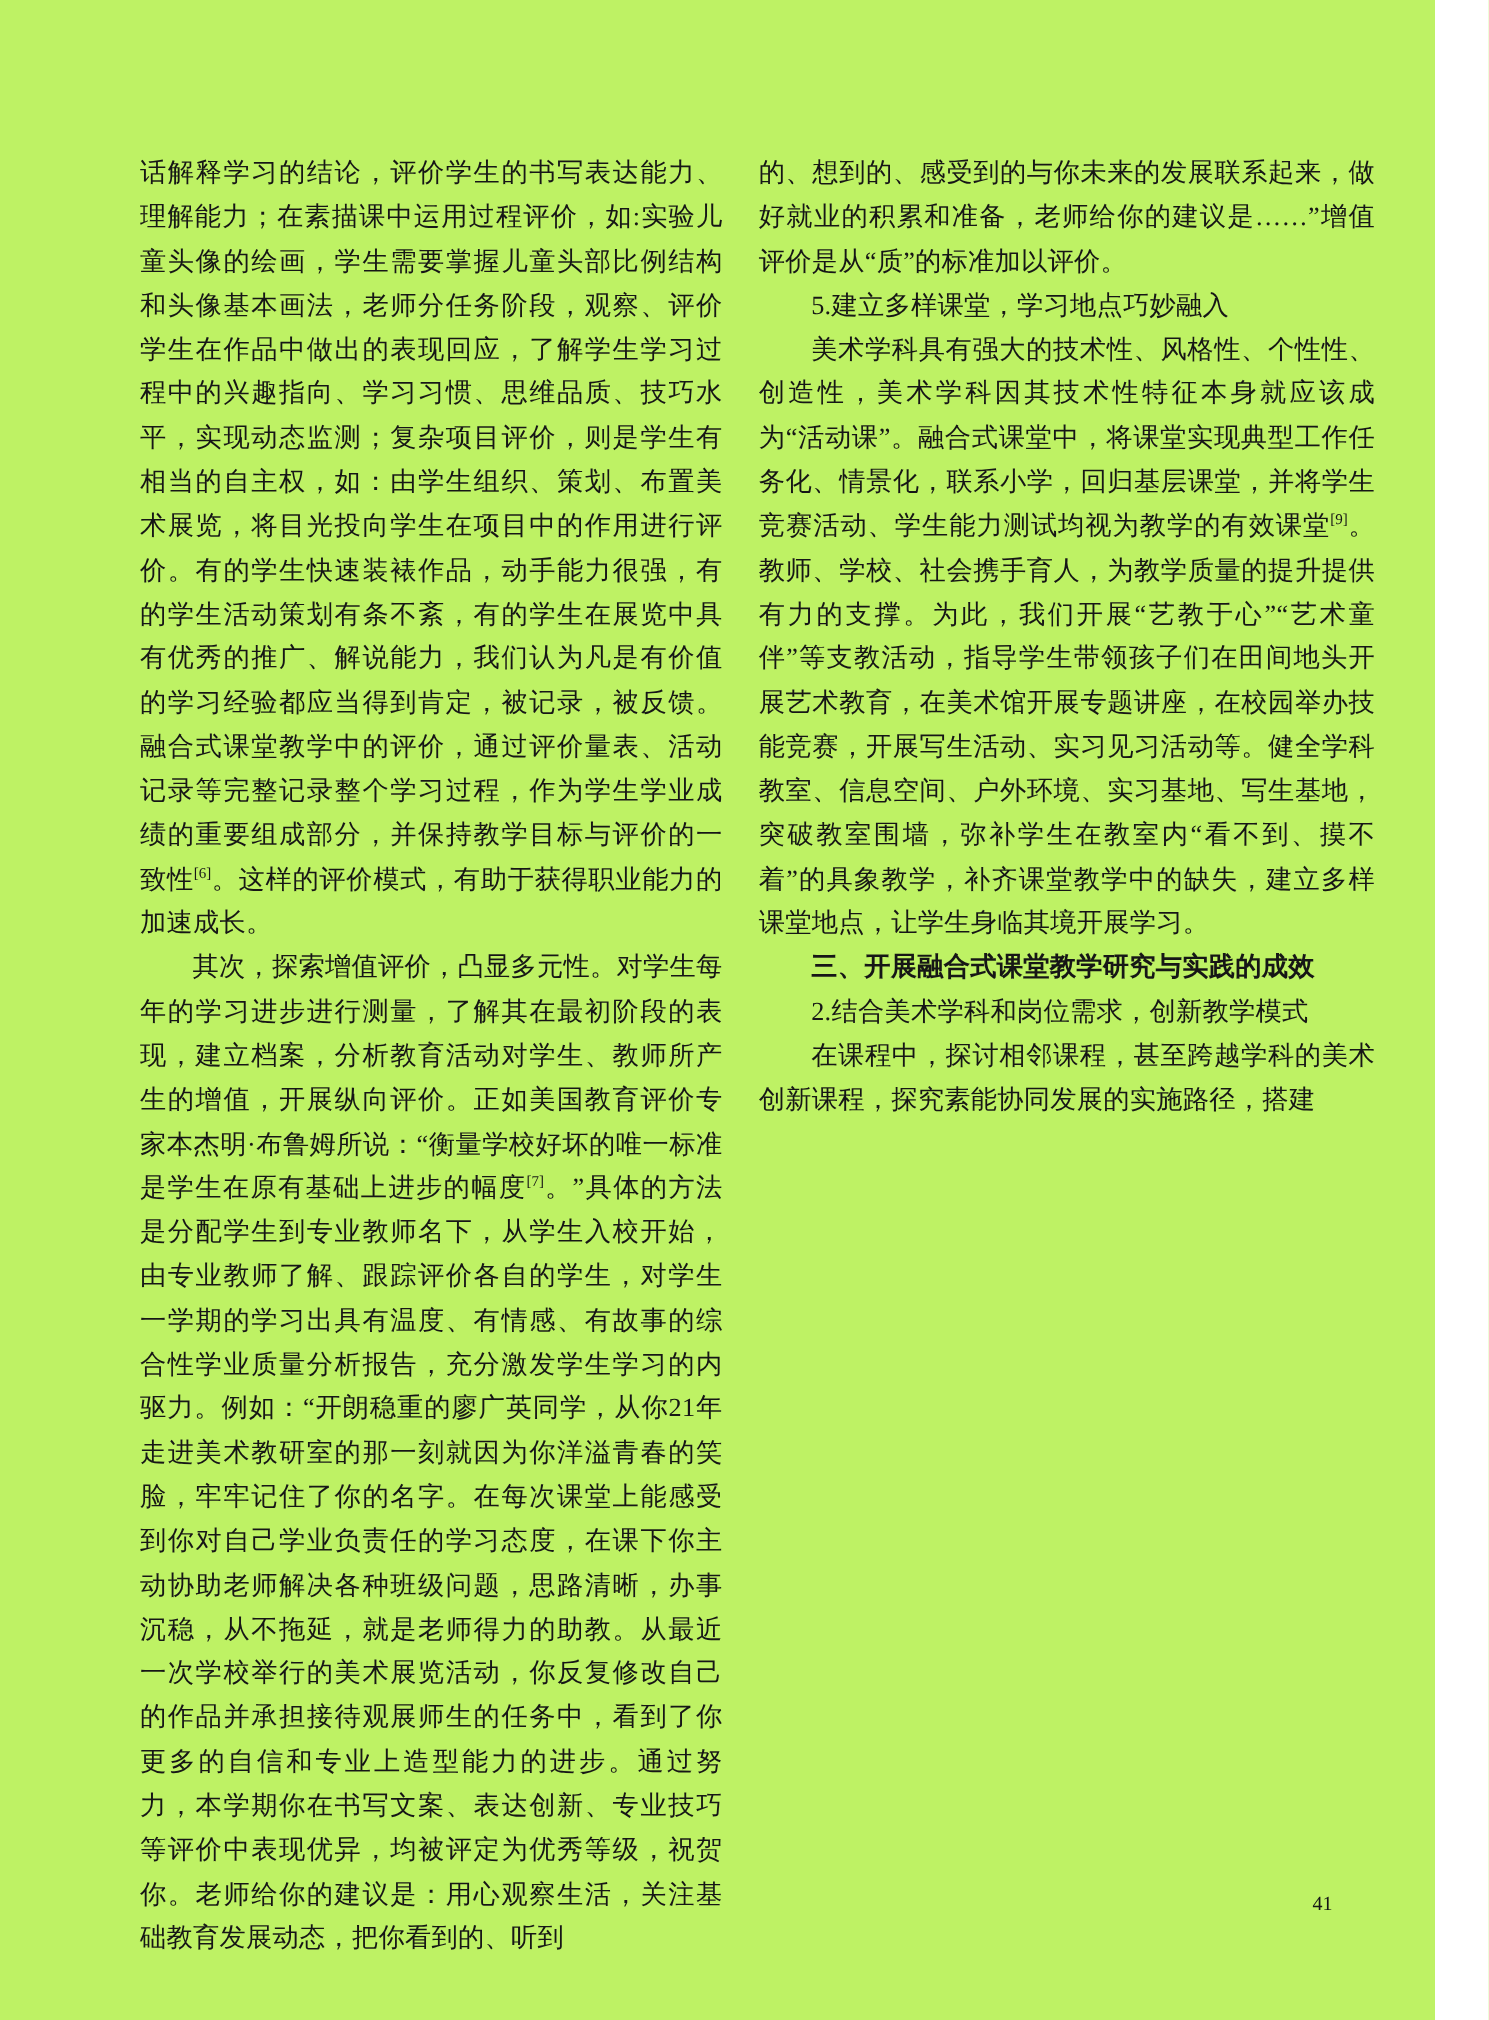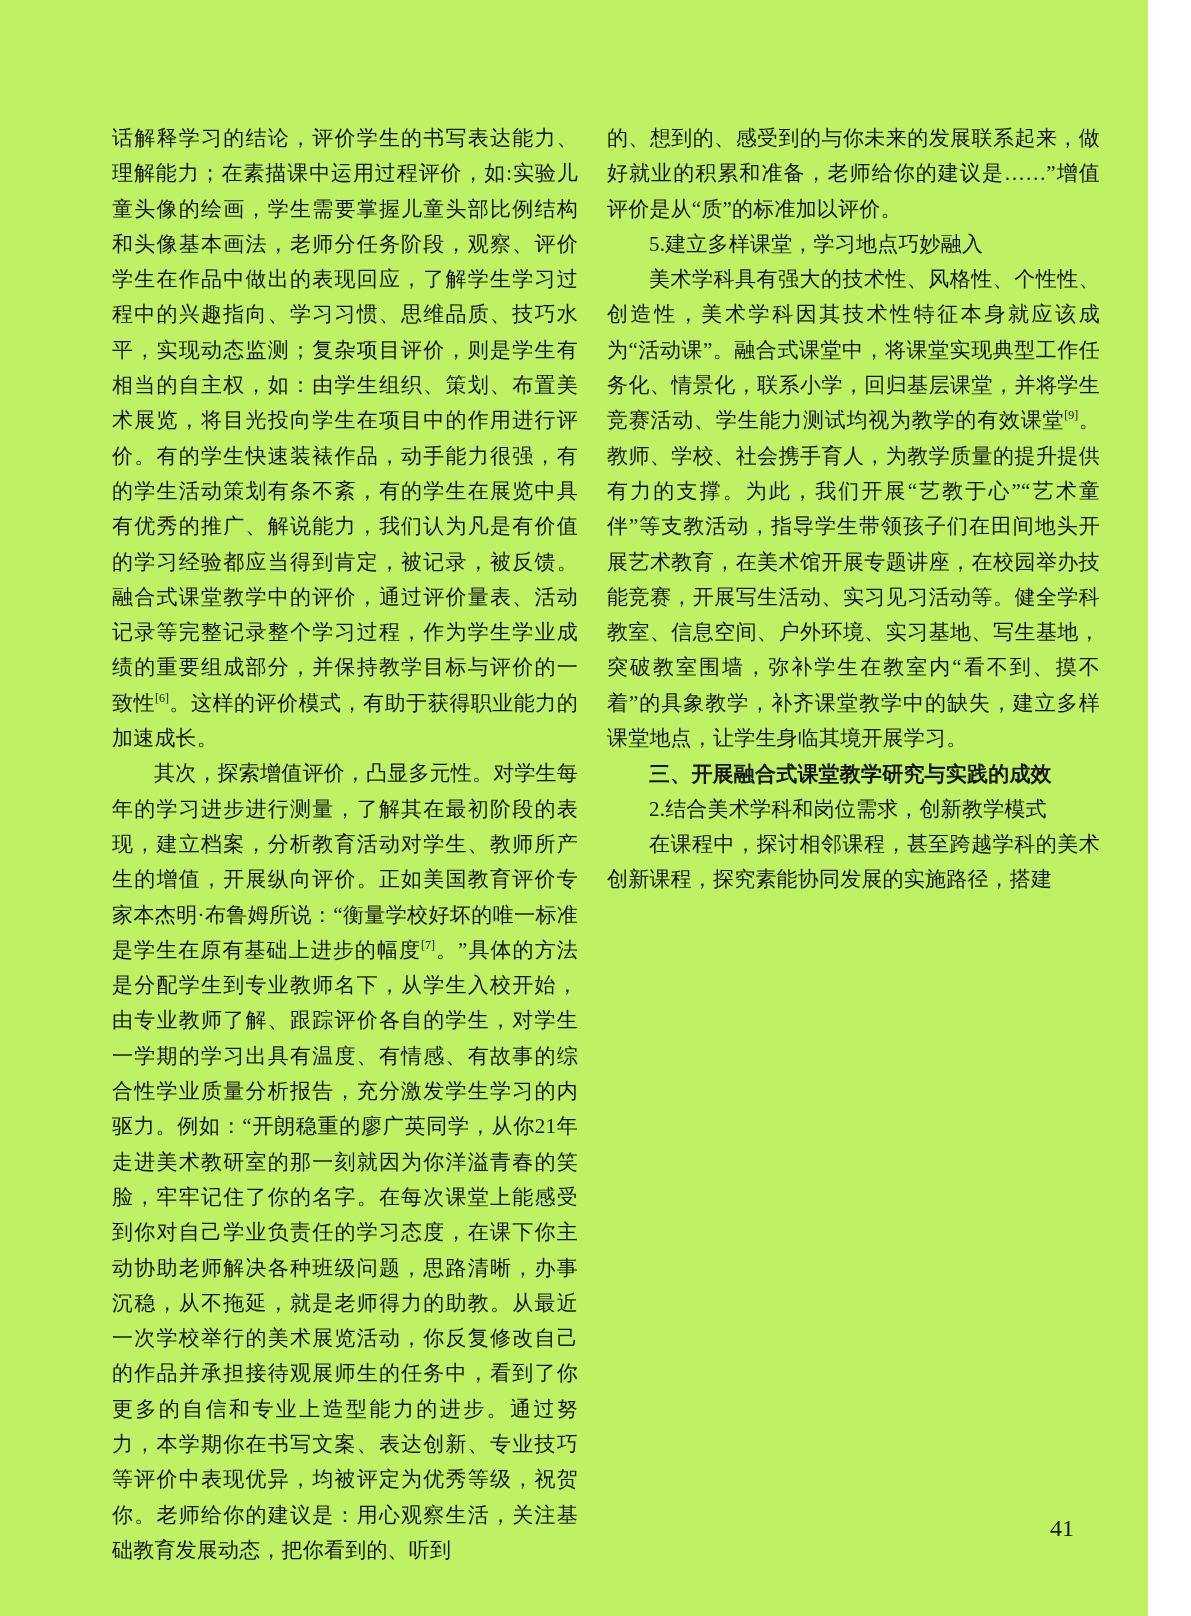--- a/index.html
+++ b/index.html
@@ -28,34 +28,34 @@
     margin: 0;
     font-size: 21px;
     line-height: 35.3px;
     text-align: justify;
     text-justify: inter-ideograph;
     letter-spacing: 0.2px;
     word-break: break-all;
   }
   .para.indent { text-indent: 2em; }
   .para.heading {
-    font-family: Liberation Sans, sans-serif;
+    font-family: Liberation Serif, serif;
     font-weight: bold;
   }
   .para sup {
     font-size: 12px;
     line-height: 0;
     vertical-align: super;
     letter-spacing: 0;
   }
   .page-number {
     position: absolute;
     left: 1050px;
     top: 1515px;
-    font-size: 24px;
+    font-size: 16px;
     color: #161616;
     font-family: "Liberation Serif", "DejaVu Serif", serif;
   }
 </style>
 </head>
 <body>
 
 <div class="page">
   <div class="col col-left">
       <p class="para">话解释学习的结论，评价学生的书写表达能力、理解能力；在素描课中运用过程评价，如:实验儿童头像的绘画，学生需要掌握儿童头部比例结构和头像基本画法，老师分任务阶段，观察、评价学生在作品中做出的表现回应，了解学生学习过程中的兴趣指向、学习习惯、思维品质、技巧水平，实现动态监测；复杂项目评价，则是学生有相当的自主权，如：由学生组织、策划、布置美术展览，将目光投向学生在项目中的作用进行评价。有的学生快速装裱作品，动手能力很强，有的学生活动策划有条不紊，有的学生在展览中具有优秀的推广、解说能力，我们认为凡是有价值的学习经验都应当得到肯定，被记录，被反馈。融合式课堂教学中的评价，通过评价量表、活动记录等完整记录整个学习过程，作为学生学业成绩的重要组成部分，并保持教学目标与评价的一致性<sup>[6]</sup>。这样的评价模式，有助于获得职业能力的加速成长。</p>

